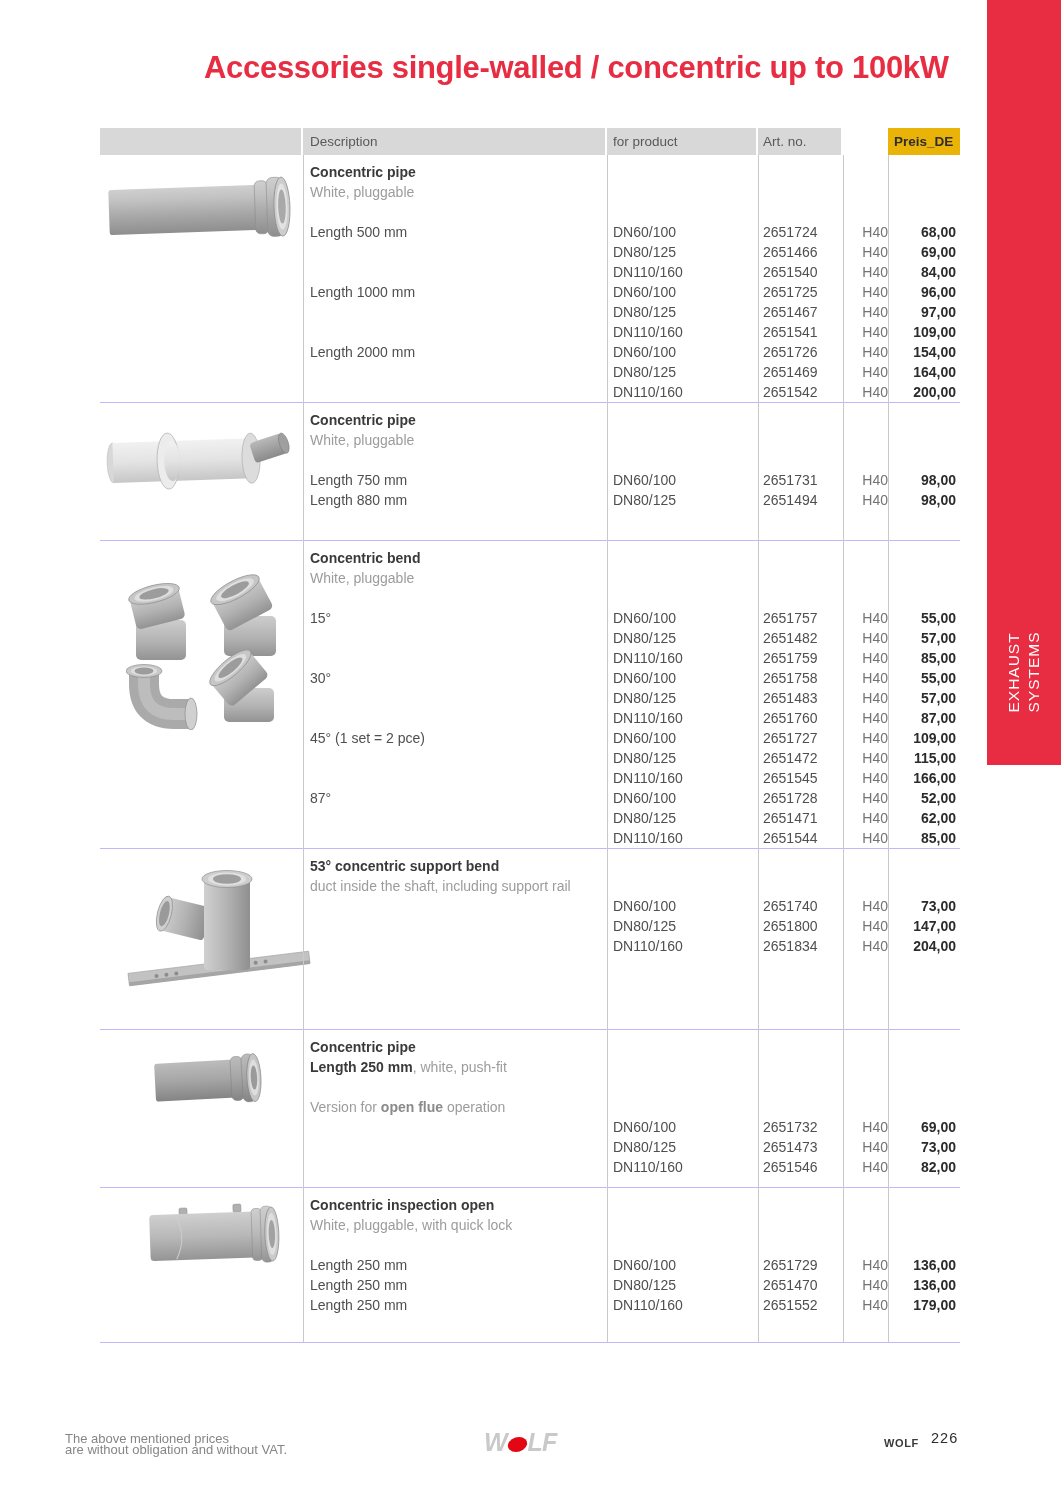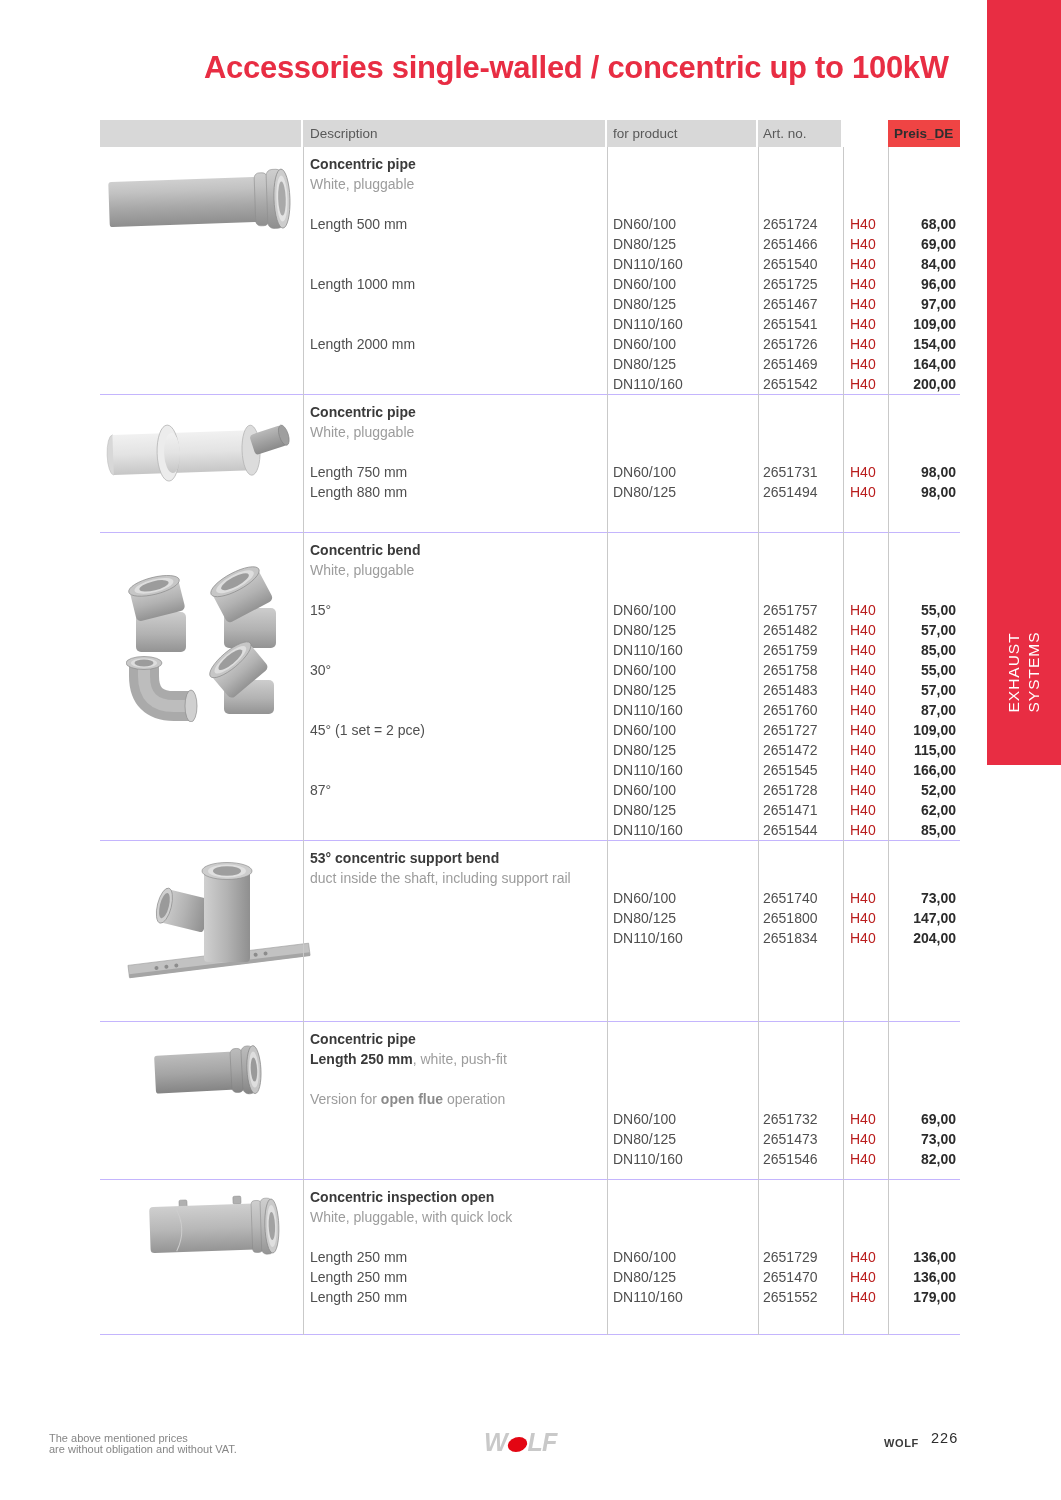--- a/index.html
+++ b/index.html
@@ -8,60 +8,60 @@
 
   
   .side-tab { position:absolute; left:987px; top:0; width:74px; height:765px; background:#e82d43; }
   .side-tab-label { position:absolute; left:50%; top:672px; transform:translate(-50%,-50%) rotate(-90deg);
                     color:#fff; font-size:15.5px; letter-spacing:1px; line-height:20px; white-space:nowrap; text-align:left; }
 
   
   .title { position:absolute; left:204px; top:50px; margin:0; font-size:31px; font-weight:bold; color:#e82d43; letter-spacing:-0.3px; }
 
   
-  .table { position:absolute; left:100px; top:120px; width:860px; font-size:14px; }
+  .table { position:absolute; left:100px; top:128px; width:860px; font-size:14px; }
   .thead { display:flex; height:27px; line-height:27px; font-size:13.5px; color:#595959; }
   .th { background:#d8d8d8; border-right:2px solid #fff; box-sizing:border-box; padding-left:7px; overflow:hidden; white-space:nowrap; }
   .th.w1 { width:203px; padding-left:0; }
   .th.w2 { width:304px; }
   .th.w3 { width:151px; padding-left:6px; }
   .th.w4 { width:85px; padding-left:5px; }
   .th.w5 { width:45px;margin-top:27px; }
-  .th.w6 { width:72px; background:#ef4444; border-right:none; font-weight:bold; color:#2e2e2e; padding-left:6px; }
+  .th.w6 { width:72px; background:#eab308; border-right:none; font-weight:bold; color:#2e2e2e; padding-left:6px; }
 
   .section { display:flex; border-bottom:1px solid #c4b5fd; box-sizing:border-box; padding-top:7px; }
   .s2 { padding-bottom:30px; }
   .s4 { padding-bottom:30px; }
   .s5 { padding-bottom:10px; }
   .s6 { padding-bottom:27px; }
   .img-cell { width:203px; flex:none; }
   .i1 svg { margin:8px 0 0 6px; }
   .i2 svg { margin:6px 0 0 4px; }
   .i3 svg { margin:14px 0 0 26px; }
   .i4 svg { margin:10px 0 0 26px; }
   .i5 svg { margin:10px 0 0 52px; }
   .i6 svg { margin:4px 0 0 46px; }
   .lines { flex:1; }
   .line { display:flex; height:20px; line-height:20px; }
   .c { box-sizing:border-box; flex:none; overflow:hidden; white-space:nowrap; }
   .c-desc  { width:304px; padding-left:7px; }
   .c-prod  { width:151px; padding-left:6px; color:#4f4f4f; }
   .c-art   { width:85px;  padding-left:5px; color:#4f4f4f; }
-  .c-dg    { width:45px;  padding-left:7px; color:#b91c1c; }
+  .c-dg    { width:45px;  padding-left:7px; color:#737373;text-align:right; }
   .c-price { width:72px;  padding-right:4px; text-align:right; font-weight:bold; color:#2b2b2b; }
   .seg-b  { font-weight:bold; color:#3a3a3a; }
   .seg-g  { color:#9c9c9c; }
   .seg-n  { color:#4f4f4f; }
   .seg-sb { font-weight:bold; color:#8a8a8a; }
 
   .vline { position:absolute; top:27px; bottom:0; width:1px; background:#c9c9c9; }
   .vl1 { left:203px; } .vl2 { left:507px; } .vl3 { left:658px; } .vl4 { left:743px; } .vl5 { left:788px; }
 
   
-  .disclaimer { position:absolute; left:49px; top:1433px; font-size:11px; color:#868686; line-height:11px; }
+  .disclaimer { position:absolute; left:65px; top:1433px; font-size:13px; color:#868686; line-height:11px; }
   .logo { position:absolute; left:484px; top:1428px; font-style:italic; font-weight:bold; font-size:25px; color:#c9c9c9; letter-spacing:-1px; white-space:nowrap; }
   .logo .dot { display:inline-block; width:19px; height:15px; background:#e30613; border-radius:50%; transform:skewX(-12deg); vertical-align:-1px; margin:0 1px; }
   .brand { position:absolute; left:884px; top:1437px; font-size:11px; font-weight:bold; color:#3a3a3a; letter-spacing:0.6px; }
   .page-num { position:absolute; left:931px; top:1430px; font-size:14.5px; color:#2d2d2d; letter-spacing:1px; }
 </style>
 </head>
 <body>
 
 <div class="page">
 

